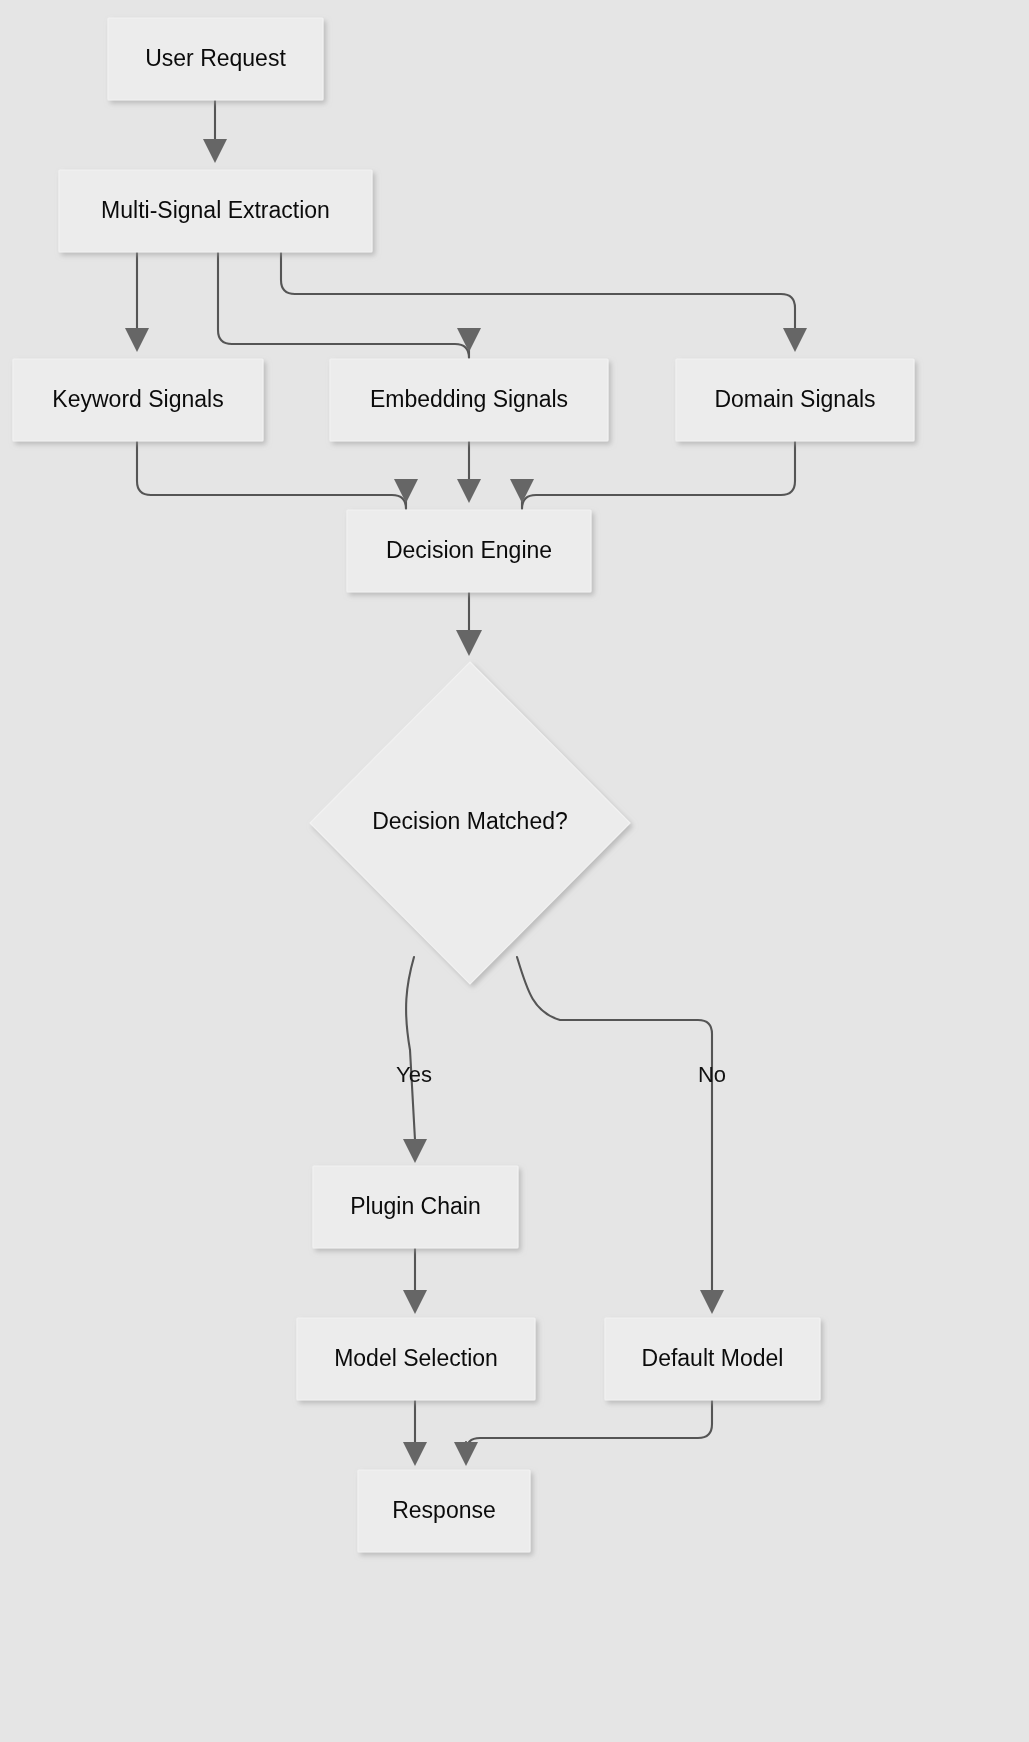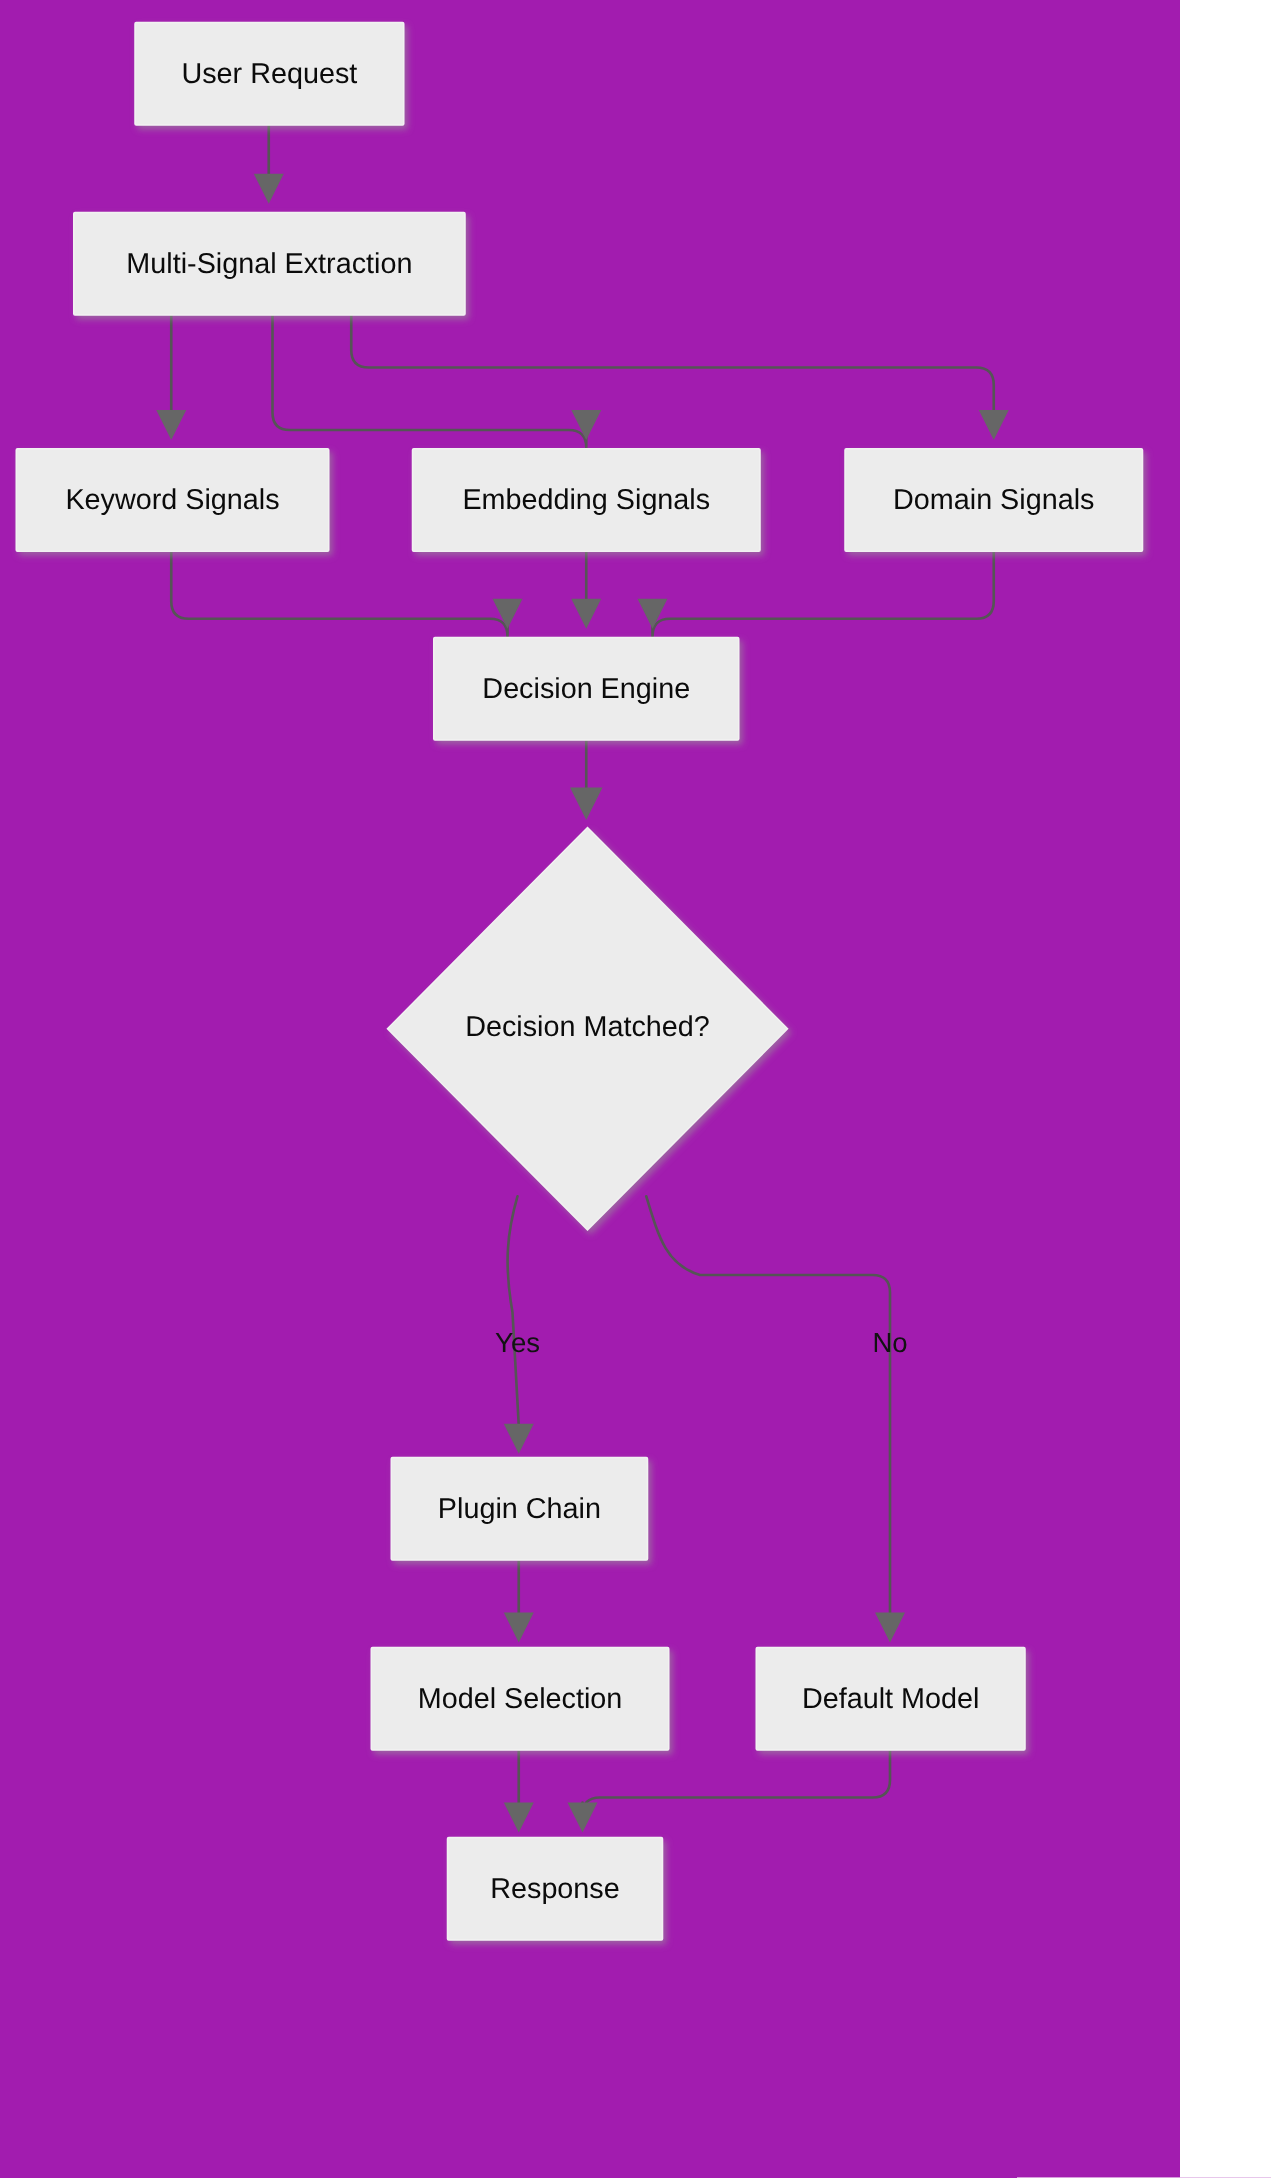--- a/index.html
+++ b/index.html
@@ -8,23 +8,23 @@
     background: #ffffff;
   }
   body {
     width: 1029px;
     height: 1742px;
     font-family: "Liberation Sans", sans-serif;
     overflow: hidden;
   }
   #flowchart-root {
     position: relative;
-    width: 944px;
+    width: 1029px;
     height: 1742px;
-    background: #a21caf;
+    background: #e5e5e5;
   }
   svg#diagram {
     display: block;
     width: 1029px;
     height: 1742px;
   }
   .node-shape {
     fill: #ececec;
     stroke: #f2f2f2;
     stroke-width: 1.2;

